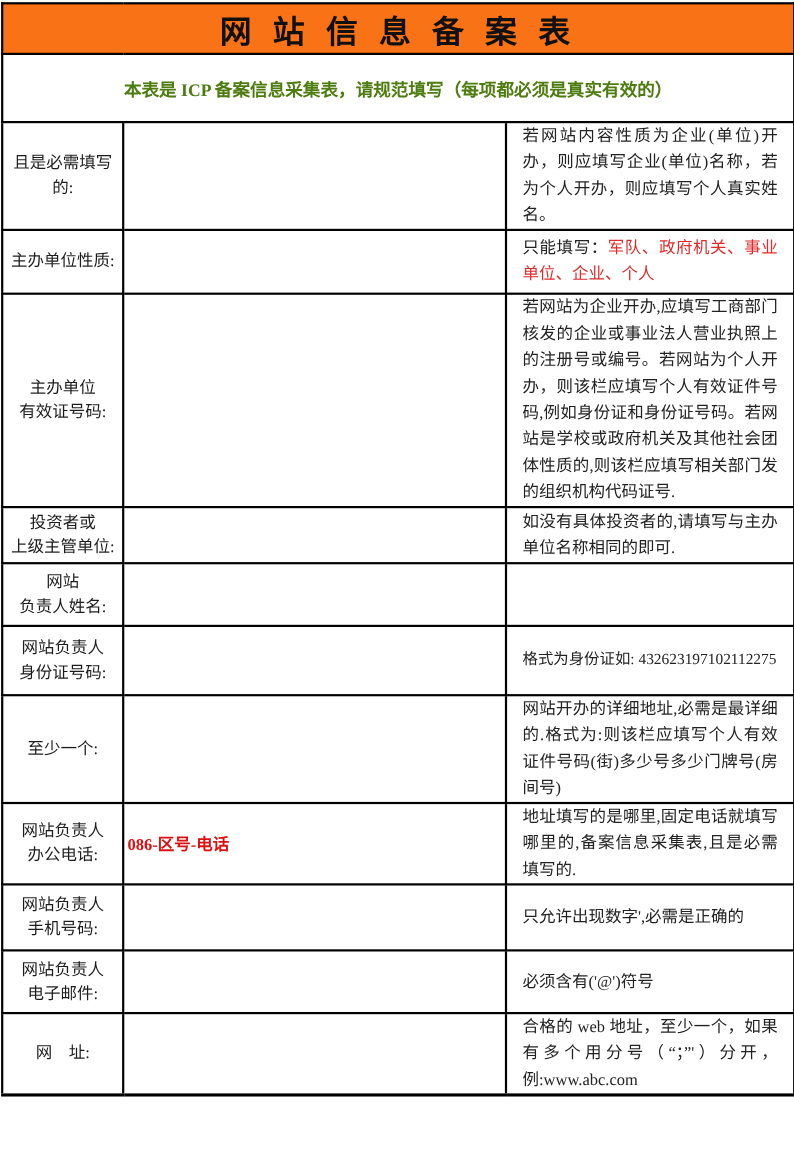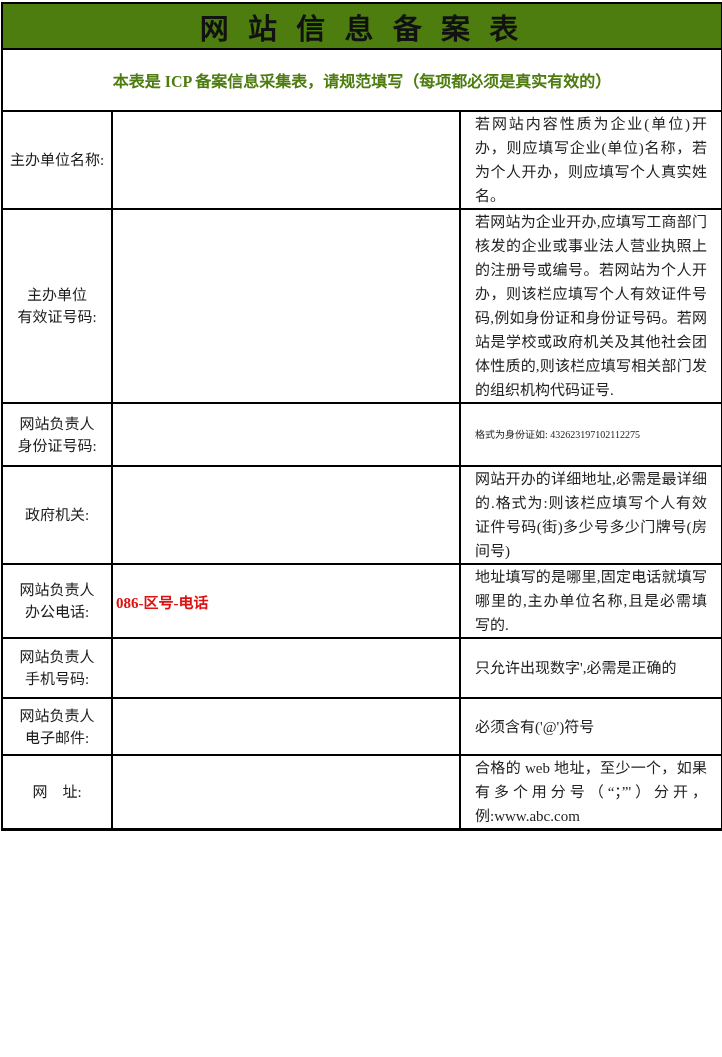--- a/index.html
+++ b/index.html
@@ -20,21 +20,21 @@
     border: 2px solid #000;
   }
   td {
     border: 2px solid #000;
     overflow: hidden;
   }
   tr.last-row td { border-bottom-width: 3px; }
 
   
   td.title-cell {
-    background: #4d7c0f;
+    background: #f97316;
     text-align: center;
     vertical-align: middle;
     font-size: 29px;
     font-weight: bold;
     letter-spacing: 6px;
     color: #111;
   }
   
   td.instruction-cell {
     text-align: center;
@@ -68,21 +68,21 @@
     vertical-align: middle;
     text-align: justify;
     font-size: 15px;
     line-height: 24px;
     padding: 0 14px;
     color: #222;
   }
   .red { color: #e02b2b; }
   td.note-cell.tight {
     white-space: nowrap;
-    font-size: 10px;
+    font-size: 14px;
     text-align: left;
   }
   td.merged-note {
     vertical-align: middle;
     text-align: left;
     font-size: 15px;
     padding: 0 6px;
   }
 </style>
 </head>
@@ -100,53 +100,70 @@
         <tr style="height:41px">
       <td colspan="3" class="title-cell">网 站 信 息 备 案 表</td>
     </tr>
 
     <tr style="height:62px">
       <td colspan="3" class="instruction-cell">本表是 ICP 备案信息采集表，请规范填写（每项都必须是真实有效的）</td>
     </tr>
 
 
     <tr style="height:74px">
-      <td class="label-cell">主办单位名称:</td>
+      <td class="label-cell">且是必需填写的:</td>
       <td class="value-cell"></td>
       <td class="note-cell red">若网站内容性质为企业(单位)开办，则应填写企业(单位)名称，若为个人开办，则应填写个人真实姓名。</td>
     </tr>
 
+    <tr style="height:58px">
+      <td class="label-cell">主办单位性质:</td>
+      <td class="value-cell"></td>
+      <td class="note-cell"><span>只能填写：</span><span class="red">军队、政府机关、事业单位、企业、个人</span></td>
+    </tr>
 
     <tr style="height:171px">
       <td class="label-cell">主办单位
 有效证号码:</td>
       <td class="value-cell"></td>
       <td class="note-cell red">若网站为企业开办,应填写工商部门核发的企业或事业法人营业执照上的注册号或编号。若网站为个人开办，则该栏应填写个人有效证件号码,例如身份证和身份证号码。若网站是学校或政府机关及其他社会团体性质的,则该栏应填写相关部门发的组织机构代码证号.</td>
     </tr>
 
+    <tr style="height:51px">
+      <td class="label-cell">投资者或
+上级主管单位:</td>
+      <td class="value-cell"></td>
+      <td class="note-cell">如没有具体投资者的,请填写与主办单位名称相同的即可.</td>
+    </tr>
 
+    <tr style="height:57px">
+      <td class="label-cell">网站
+负责人姓名:</td>
+      <td class="value-cell"></td>
+      <td class="note-cell"></td>
+    </tr>
 
     <tr style="height:63px">
       <td class="label-cell">网站负责人
 身份证号码:</td>
       <td class="value-cell"></td>
       <td class="note-cell red tight">格式为身份证如: 432623197102112275</td>
     </tr>
 
     <tr style="height:69px">
-      <td class="label-cell">政府机关:</td>
+      <td class="label-cell">至少一个:</td>
       <td class="value-cell"></td>
       <td class="note-cell red">网站开办的详细地址,必需是最详细的.格式为:则该栏应填写个人有效证件号码(街)多少号多少门牌号(房间号)</td>
     </tr>
 
     <tr style="height:62px">
       <td class="label-cell">网站负责人
 办公电话:</td>
       <td class="value-cell bold-red">086-区号-电话</td>
-      <td class="note-cell">地址填写的是哪里,固定电话就填写哪里的,主办单位名称,且是必需填写的.</td>
+      <td class="note-cell">地址填写的是哪里,固定电话就填写哪里的,备案信息采集表,且是必需填写的.</td>
     </tr>
 
     <tr style="height:60px">
       <td class="label-cell">网站负责人
 手机号码:</td>
       <td class="value-cell"></td>
       <td class="note-cell">只允许出现数字',必需是正确的</td>
     </tr>
 
     <tr style="height:57px">

